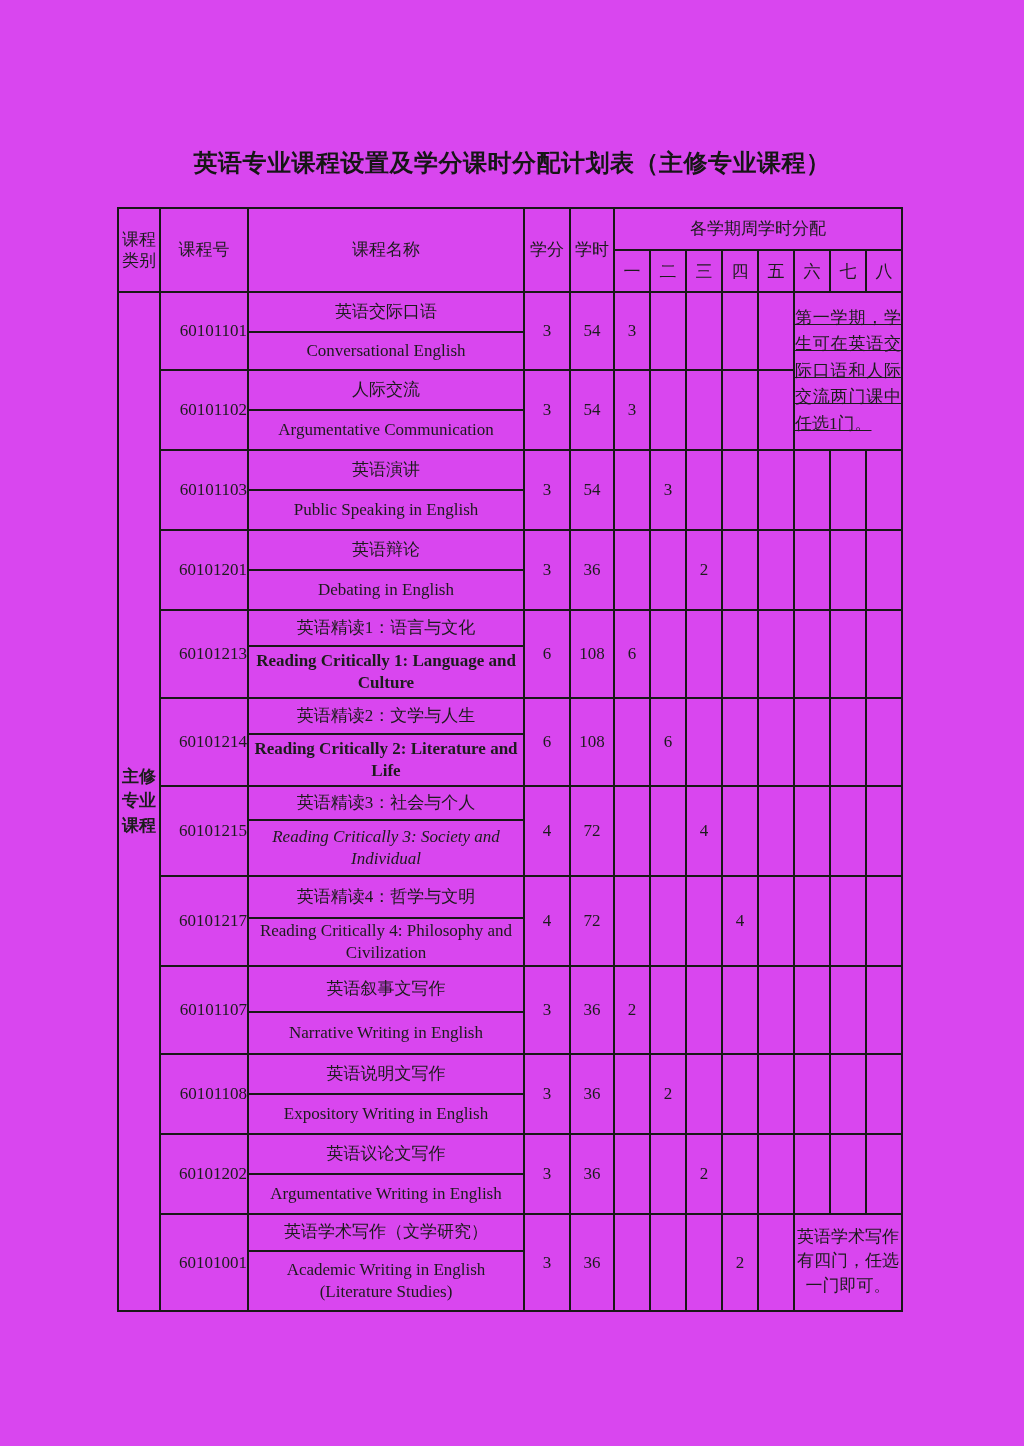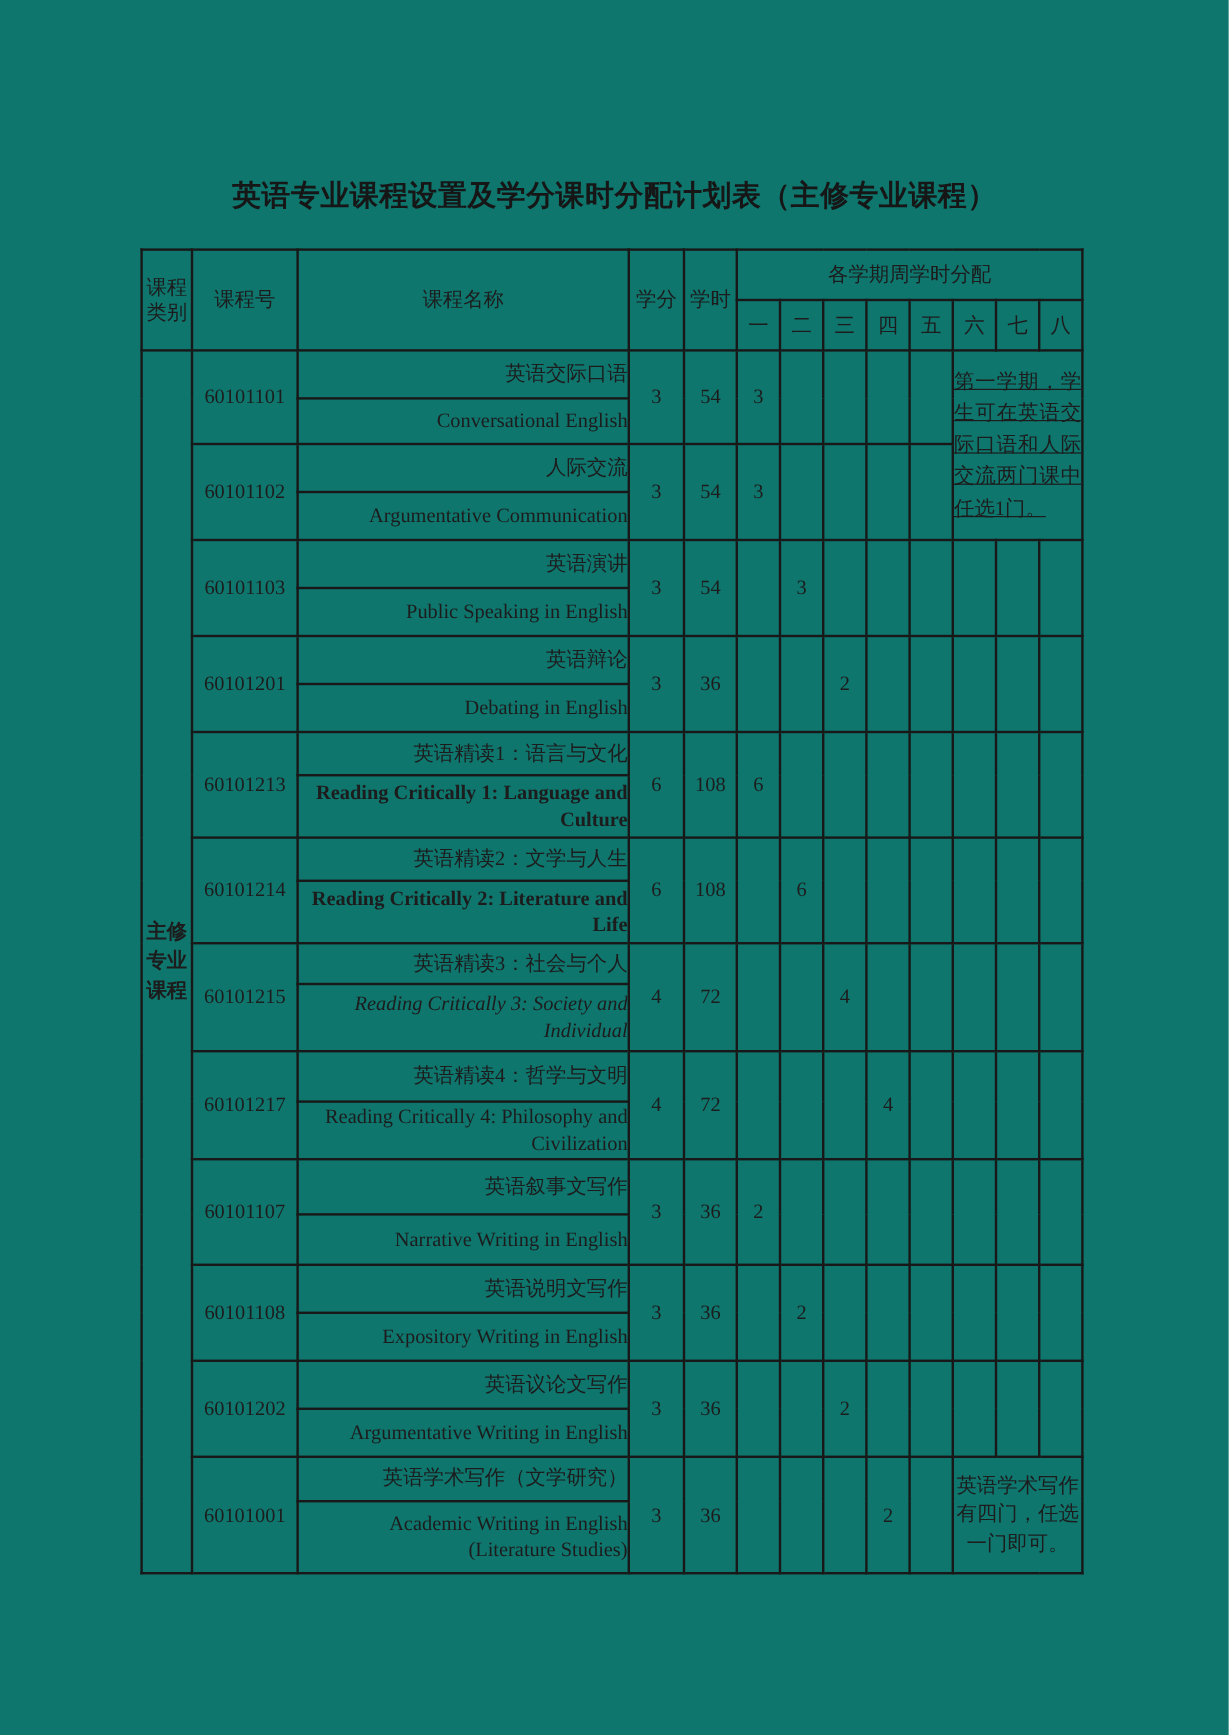--- a/index.html
+++ b/index.html
@@ -6,21 +6,21 @@
     margin: 0;
     padding: 0;
     background: #ffffff;
     font-family: "Liberation Serif", "DejaVu Serif", serif;
     color: #1c1c1c;
   }
   .page {
     position: relative;
     width: 1024px;
     height: 1446px;
-    background: #0f766e;
+    background: #d946ef;
     overflow: hidden;
   }
   .title {
     position: absolute;
     top: 147px;
     left: 0;
     width: 100%;
     text-align: center;
     font-family: "Liberation Sans", "DejaVu Sans", sans-serif;
     font-weight: bold;
@@ -46,42 +46,43 @@
   
   td.hcell { text-align: center; line-height: 1.25; }
   td.hsem  { text-align: center; }
   
   td.cat {
     text-align: center;
     line-height: 1.45;
     padding: 1px;
     font-weight: bold;
   }
-  td.no { text-align: center; }
+  td.no { text-align: right; }
   td.name {
-    text-align: right;
+    text-align: center;
     padding: 2px 4px 2px 8px;
     line-height: 1.3;
   }
   td.num { text-align: center; }
   td.sem { text-align: center; }
   td.noteA {
     vertical-align: top;
     text-align: justify;
     font-size: 16px;
     line-height: 1.55;
     padding: 20px 4px 0 8px;
     text-decoration: underline;
   }
   td.noteB {
     vertical-align: top;
     text-align: center;
     font-size: 17px;
     line-height: 1.45;
     padding: 6px 9px 0 9px;
+    font-family: Liberation Mono, monospace;
   }
   
   tr.h34 { height: 34px; }
   tr.h36 { height: 36px; }
   tr.h37 { height: 37px; }
   tr.h38 { height: 38px; }
   tr.h40 { height: 40px; }
   tr.h42 { height: 42px; }
   tr.h46 { height: 46px; }
   tr.h48 { height: 48px; }

